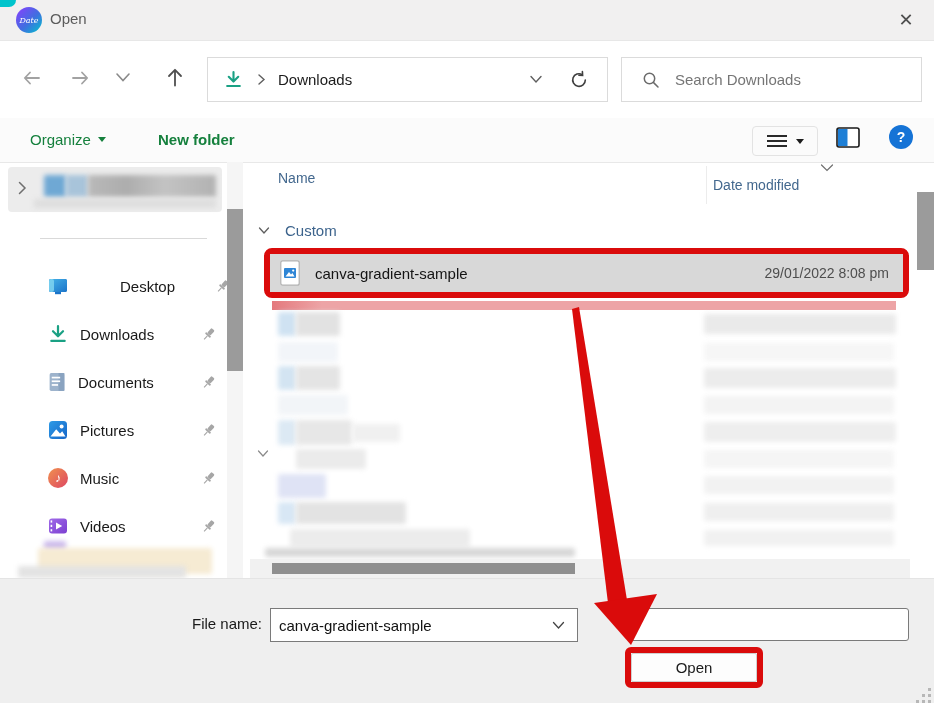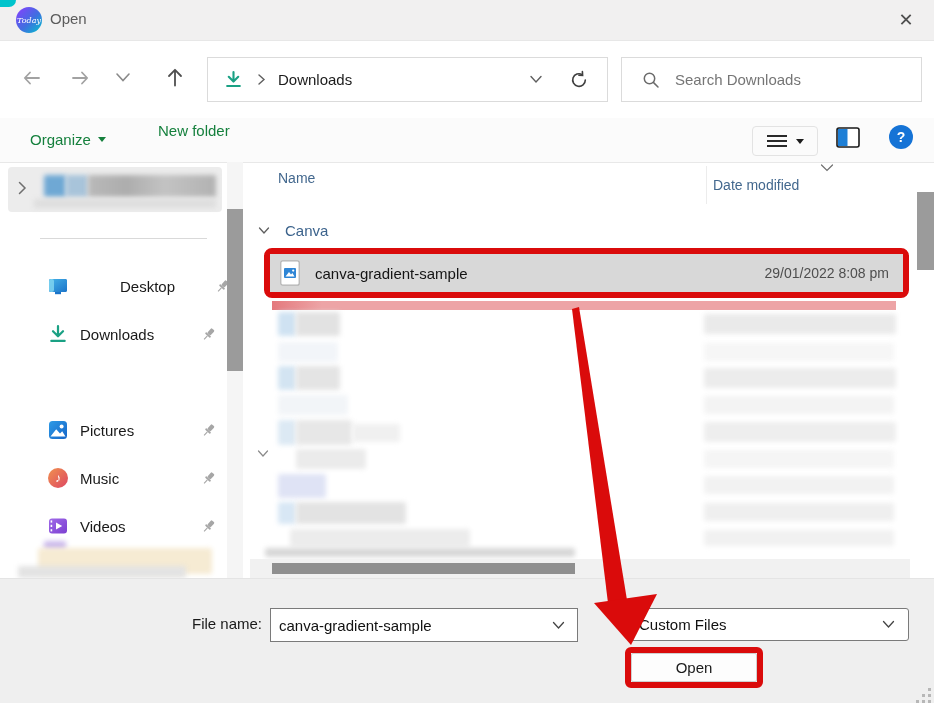--- a/index.html
+++ b/index.html
@@ -59,21 +59,21 @@
   svg{display:block;}
 </style>
 </head>
 <body>
 
 <div id="app">
 
   <div class="abs titlebar">
     <div class="abs teal-corner"></div>
     <div class="abs logo">
-      <span>Today</span>
+      <span>Date</span>
     </div>
     <div class="abs win-title">Open</div>
     <div class="abs close-btn">✕</div>
   </div>
 
   <div class="abs" style="left:18px;top:64px;">
     <svg width="28" height="28" viewBox="0 0 28 28" fill="none" stroke="#a2a2a2" stroke-width="1.8" stroke-linecap="round" stroke-linejoin="round">
       <path d="M21 14 H7 M12 8.5 L6.8 14 L12 19.5"></path>
       </svg>
   </div>
@@ -126,21 +126,21 @@
         </svg>
     </span>
     <input class="search-input" style="margin-left: 13px;" placeholder="Search Downloads">
   </div>
 
   <div class="abs cmdbar">
     <div class="abs cmd-link" style="left:30px;top:13px;">
       <span>Organize</span>
       <span class="caret-down"></span>
     </div>
-    <div class="abs cmd-link" style="left:158px;top:4px;">
+    <div class="abs cmd-link" style="left:158px;top:13px;font-weight:bold;">
       <span>New folder</span>
     </div>
     <div class="abs view-group" style="left:752px;top:8px;width:64px;height:28px;">
       <span class="hairlines">
           <div></div>
           <div></div>
           <div></div>
         </span>
       <span class="caret-down"></span>
     </div>
@@ -206,20 +206,41 @@
       <svg width="15" height="15" viewBox="0 0 14 14" fill="#a6a6a6">
         <g transform="rotate(42 7 7)">
             <rect x="5" y="0.6" width="4" height="6" rx="1"></rect>
         <rect x="3.8" y="6.8" width="6.4" height="1.7" rx="0.8"></rect>
             <rect x="6.5" y="8.6" width="1" height="4.6"></rect>
           </g>
         </svg>
     </span>
   </div>
 
+  <div class="abs side-item" style="top:360px;">
+    <span style="margin-left:36px;">
+      <svg width="18" height="20" viewBox="0 0 16 19">
+        <rect x="1" y="1" width="14" height="17" rx="1.5" fill="#9db3cc"></rect>
+        <rect x="9.5" y="1" width="5.5" height="17" fill="#8aa3c0"></rect>
+        <rect x="3" y="4.5" width="8" height="1.6" fill="#fff"></rect>
+        <rect x="3" y="8" width="8" height="1.6" fill="#fff"></rect>
+        <rect x="3" y="11.5" width="6" height="1.6" fill="#fff"></rect>
+        </svg>
+    </span>
+    <span class="side-label">Documents</span>
+    <span style="margin-right:8px;">
+      <svg width="15" height="15" viewBox="0 0 14 14" fill="#a6a6a6">
+        <g transform="rotate(42 7 7)">
+            <rect x="5" y="0.6" width="4" height="6" rx="1"></rect>
+        <rect x="3.8" y="6.8" width="6.4" height="1.7" rx="0.8"></rect>
+            <rect x="6.5" y="8.6" width="1" height="4.6"></rect>
+          </g>
+        </svg>
+    </span>
+  </div>
 
   <div class="abs side-item" style="top:408px;">
     <span style="margin-left:36px;">
       <svg width="20" height="20" viewBox="0 0 20 20">
         <rect x="1" y="1" width="18" height="18" rx="3.5" fill="url(#gpic)"></rect>
         <defs>
             <linearGradient id="gpic" x1="0" y1="0" x2="1" y2="1">
           <stop offset="0" stop-color="#2e9be6"></stop>
               <stop offset="1" stop-color="#1565c8"></stop>
             </linearGradient>
@@ -298,21 +319,21 @@
   </div>
   <div class="abs col-head" style="left:713px;top:177px;">Date modified</div>
 
   <div class="abs scroll-thumb" style="left:917px;top:192px;width:17px;height:78px;"></div>
 
   <div class="abs" style="left:258px;top:227px;">
     <svg width="12" height="8" viewBox="0 0 12 8" fill="none" stroke="#5f5f5f" stroke-width="1.3" stroke-linecap="round">
       <polyline points="1.5,1 6,6 10.5,1"></polyline>
       </svg>
   </div>
-  <div class="abs group-label" style="left:285px;top:222px;">Canva</div>
+  <div class="abs group-label" style="left:285px;top:222px;">Custom</div>
 
   <div class="abs red-frame" style="left:264px;top:248px;width:645px;height:50px;z-index:5;">
     <div class="file-row">
       <span>
         <svg width="20" height="26" viewBox="0 0 20 26">
           <rect x="0.8" y="0.8" width="18.4" height="24.4" rx="2" fill="#fff" stroke="#b3b3b3" stroke-width="1.2"></rect>
           <rect x="4" y="8" width="12" height="10" rx="1" fill="#2f86d6"></rect>
           <circle cx="13.2" cy="10.6" r="1.1" fill="#fff"></circle>
           <path d="M5.5 16.5 L9 12 L11 14.4 L12.4 12.9 L14.5 16.5 Z" fill="#fff"></path>
           </svg>
@@ -361,21 +382,20 @@
     <div class="abs fld-label" style="left:148px;top:36px;width:114px;text-align:right;">File name:</div>
     <div class="abs combo" style="left:270px;top:29px;width:308px;height:34px;">
       <input class="combo-input" value="canva-gradient-sample" style="">
       <span style="margin-right:12px;">
         <svg width="13" height="9" viewBox="0 0 13 9" fill="none" stroke="#444" stroke-width="1.3" stroke-linecap="round">
           <polyline points="1.5,1.5 6.5,7 11.5,1.5"></polyline>
           </svg>
       </span>
     </div>
     <div class="abs combo" style="left:628px;top:29px;width:281px;height:33px;border-radius:3px;">
-      <span class="combo-text">Custom Files</span>
       <span style="margin-right:13px;">
         <svg width="13" height="9" viewBox="0 0 13 9" fill="none" stroke="#444" stroke-width="1.3" stroke-linecap="round">
           <polyline points="1.5,1.5 6.5,7 11.5,1.5"></polyline>
           </svg>
       </span>
     </div>
     <div class="abs red-frame" style="left:625px;top:68px;width:138px;height:41px;border-radius:6px;z-index:5;">
       <div class="btn" style="width:100%;height:100%;border-radius:2px;">
         <span>Open</span>
       </div>

